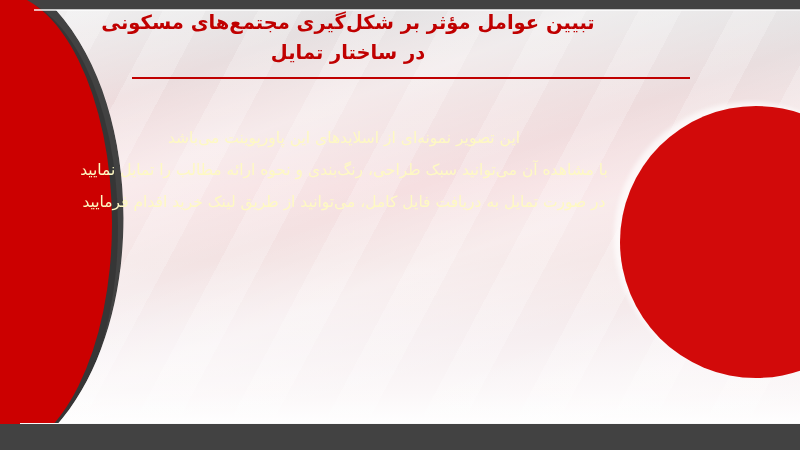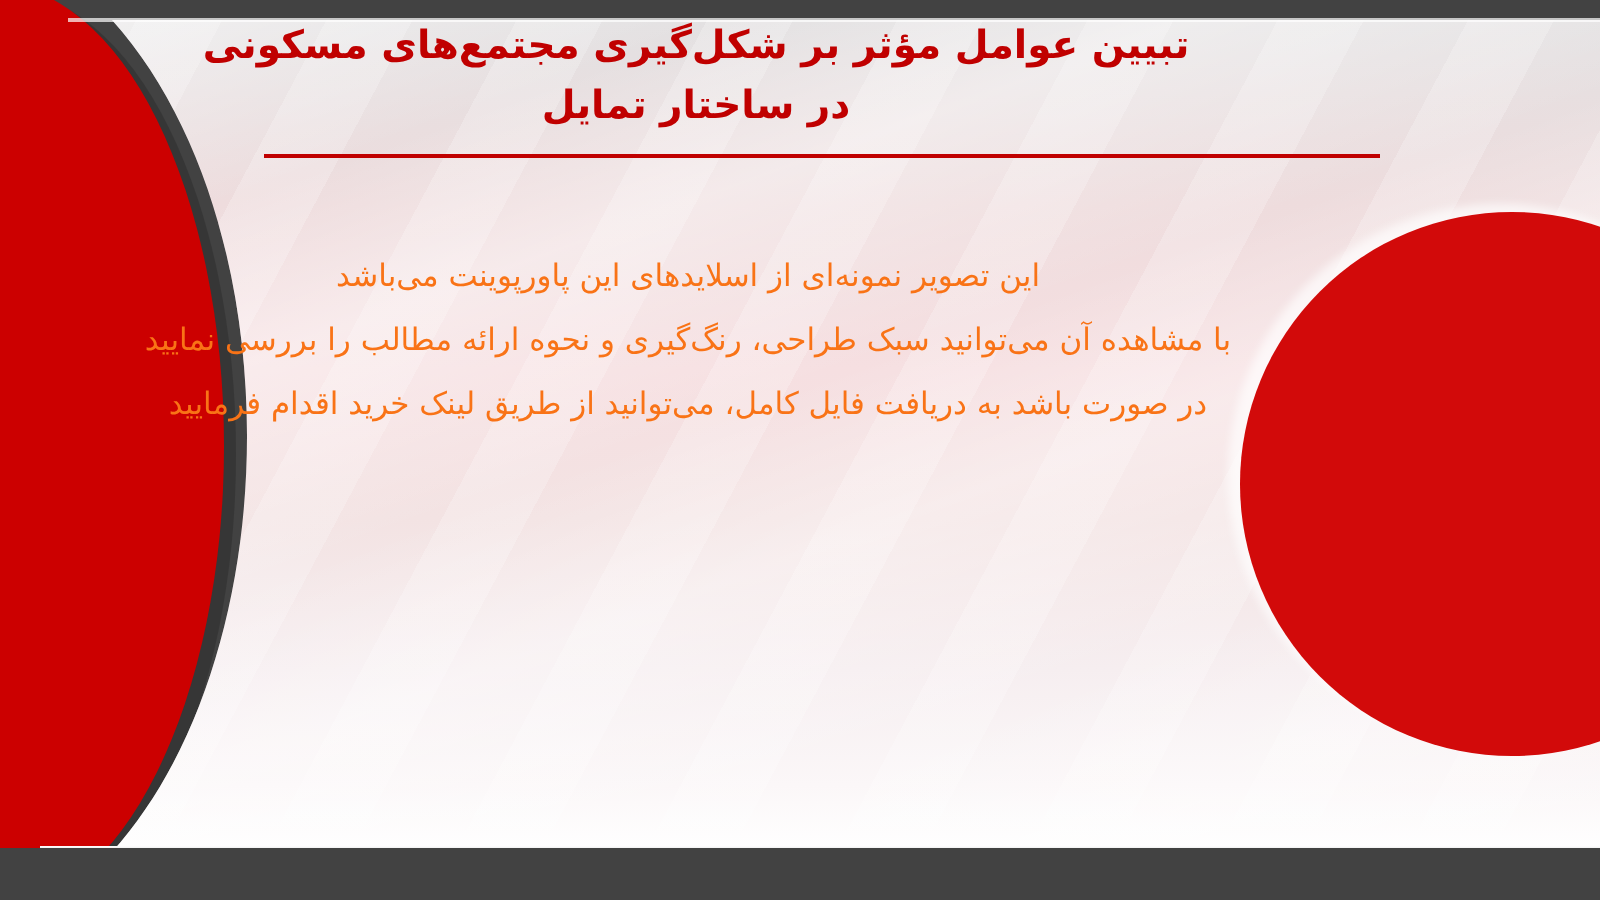--- a/index.html
+++ b/index.html
@@ -113,21 +113,21 @@
   }
 
   
   .body-block{
     position:absolute;
     left:0;right:112px;top:122px;
     direction:rtl;
     text-align:center;
   }
   .body-line{
-    color:#f97316;
+    color:#fef9c3;
     font-size:15.5px;
     line-height:32px;
     white-space:nowrap;
   }
 
   
   .bottom-band{
     position:absolute;
     left:0;right:0;bottom:0;height:26px;
     background:#424242;
@@ -163,20 +163,20 @@
 
   <div class="title-block">
     <div class="title-line">تبیین عوامل مؤثر بر شکل‌گیری مجتمع‌های مسکونی</div>
     <div class="title-line">در ساختار تمایل</div>
   </div>
 
   <div class="title-rule"></div>
 
   <div class="body-block">
     <div class="body-line">این تصویر نمونه‌ای از اسلایدهای این پاورپوینت می‌باشد</div>
-    <div class="body-line">با مشاهده آن می‌توانید سبک طراحی، رنگ‌گیری و نحوه ارائه مطالب را بررسی نمایید</div>
-    <div class="body-line">در صورت باشد به دریافت فایل کامل، می‌توانید از طریق لینک خرید اقدام فرمایید</div>
+    <div class="body-line">با مشاهده آن می‌توانید سبک طراحی، رنگ‌بندی و نحوه ارائه مطالب را تمایل نمایید</div>
+    <div class="body-line">در صورت تمایل به دریافت فایل کامل، می‌توانید از طریق لینک خرید اقدام فرمایید</div>
   </div>
 
   <div class="bottom-edge"></div>
   <div class="bottom-band"></div>
 
 </div>
 
 </body></html>

